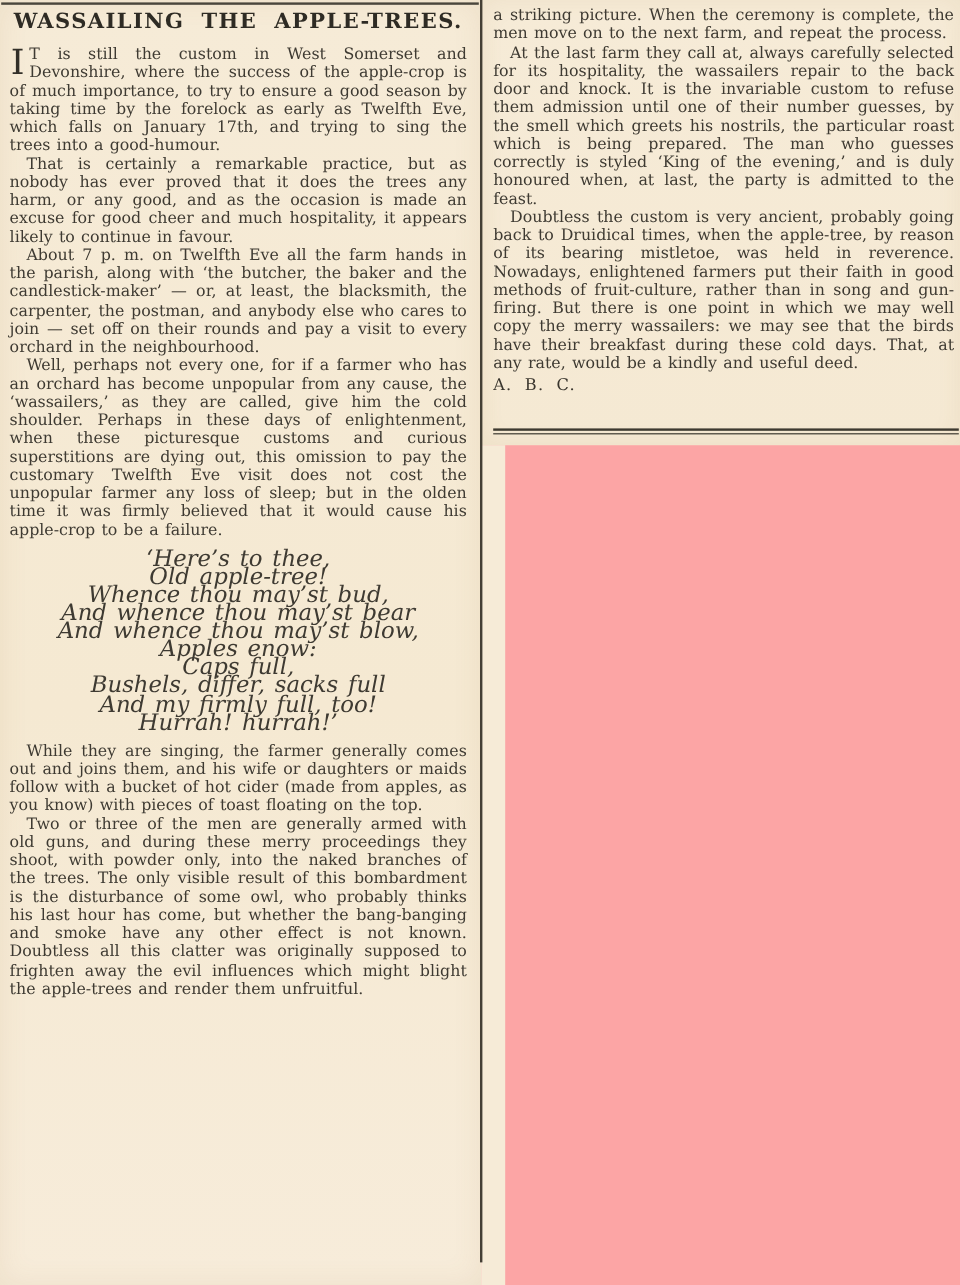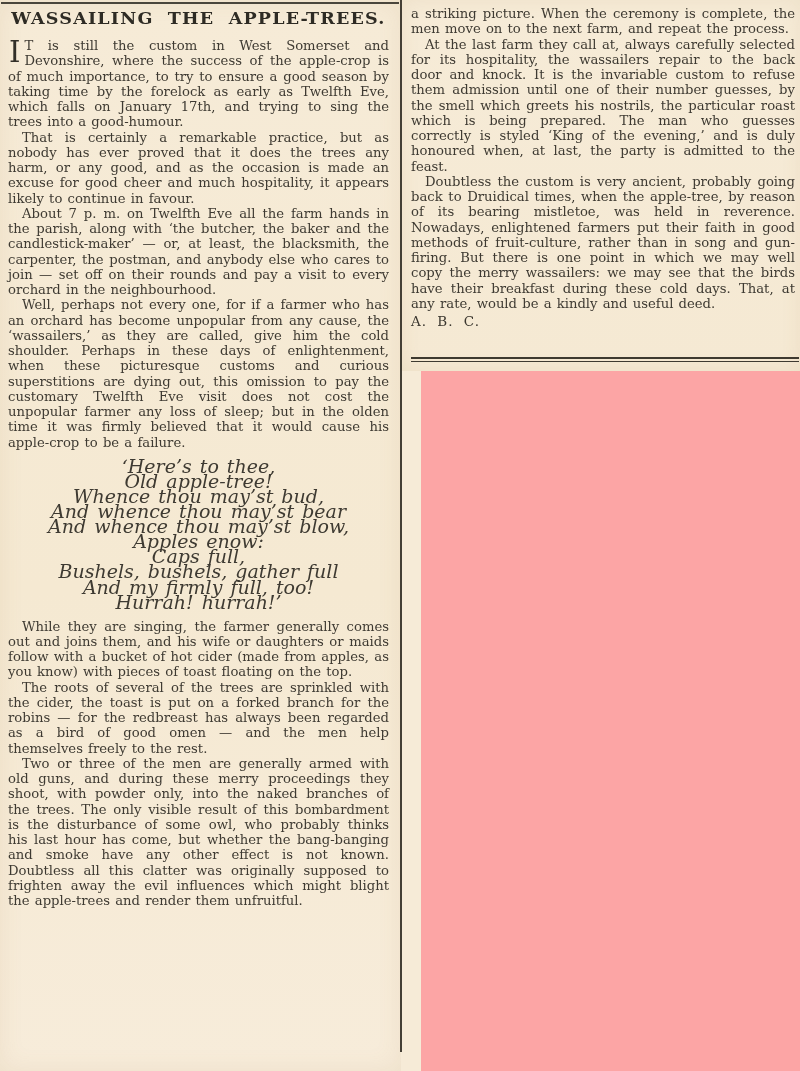--- a/index.html
+++ b/index.html
@@ -91,27 +91,26 @@
     <p>Well, perhaps not every one, for if a farmer who has an orchard has become unpopular from any cause, the ‘wassailers,’ as they are called, give him the cold shoulder. Perhaps in these days of enlightenment, when these picturesque customs and curious superstitions are dying out, this omission to pay the customary Twelfth Eve visit does not cost the unpopular farmer any loss of sleep; but in the olden time it was firmly believed that it would cause his apple-crop to be a failure.</p>
 
     <div class="poem">
       <div class="poem-line">‘Here’s to thee,</div>
       <div class="poem-line">Old apple-tree!</div>
       <div class="poem-line">Whence thou may’st bud,</div>
       <div class="poem-line">And whence thou may’st bear</div>
       <div class="poem-line">And whence thou may’st blow,</div>
       <div class="poem-line">Apples enow:</div>
       <div class="poem-line">Caps full,</div>
-      <div class="poem-line">Bushels, bushels, gather full</div>
+      <div class="poem-line">Bushels, differ, sacks full</div>
       <div class="poem-line">And my firmly full, too!</div>
       <div class="poem-line">Hurrah! hurrah!’</div>
     </div>
 
     <p>While they are singing, the farmer generally comes out and joins them, and his wife or daughters or maids follow with a bucket of hot cider (made from apples, as you know) with pieces of toast floating on the top.</p>
-    <p>The roots of several of the trees are sprinkled with the cider, the toast is put on a forked branch for the robins — for the redbreast has always been regarded as a bird of good omen — and the men help themselves freely to the rest.</p>
     <p>Two or three of the men are generally armed with old guns, and during these merry proceedings they shoot, with powder only, into the naked branches of the trees. The only visible result of this bombardment is the disturbance of some owl, who probably thinks his last hour has come, but whether the bang-banging and smoke have any other effect is not known. Doubtless all this clatter was originally supposed to frighten away the evil influences which might blight the apple-trees and render them unfruitful.</p>
   </div>
 
   <div class="col-right">
     <p class="cont">a striking picture. When the ceremony is complete, the men move on to the next farm, and repeat the process.</p>
     <p>At the last farm they call at, always carefully selected for its hospitality, the wassailers repair to the back door and knock. It is the invariable custom to refuse them admission until one of their number guesses, by the smell which greets his nostrils, the particular roast which is being prepared. The man who guesses correctly is styled ‘King of the evening,’ and is duly honoured when, at last, the party is admitted to the feast.</p>
     <p>Doubtless the custom is very ancient, probably going back to Druidical times, when the apple-tree, by reason of its bearing mistletoe, was held in reverence. Nowadays, enlightened farmers put their faith in good methods of fruit-culture, rather than in song and gun-firing. But there is one point in which we may well copy the merry wassailers: we may see that the birds have their breakfast during these cold days. That, at any rate, would be a kindly and useful deed.</p>
     <div class="signature">A. B. C.</div>
   </div>
 

